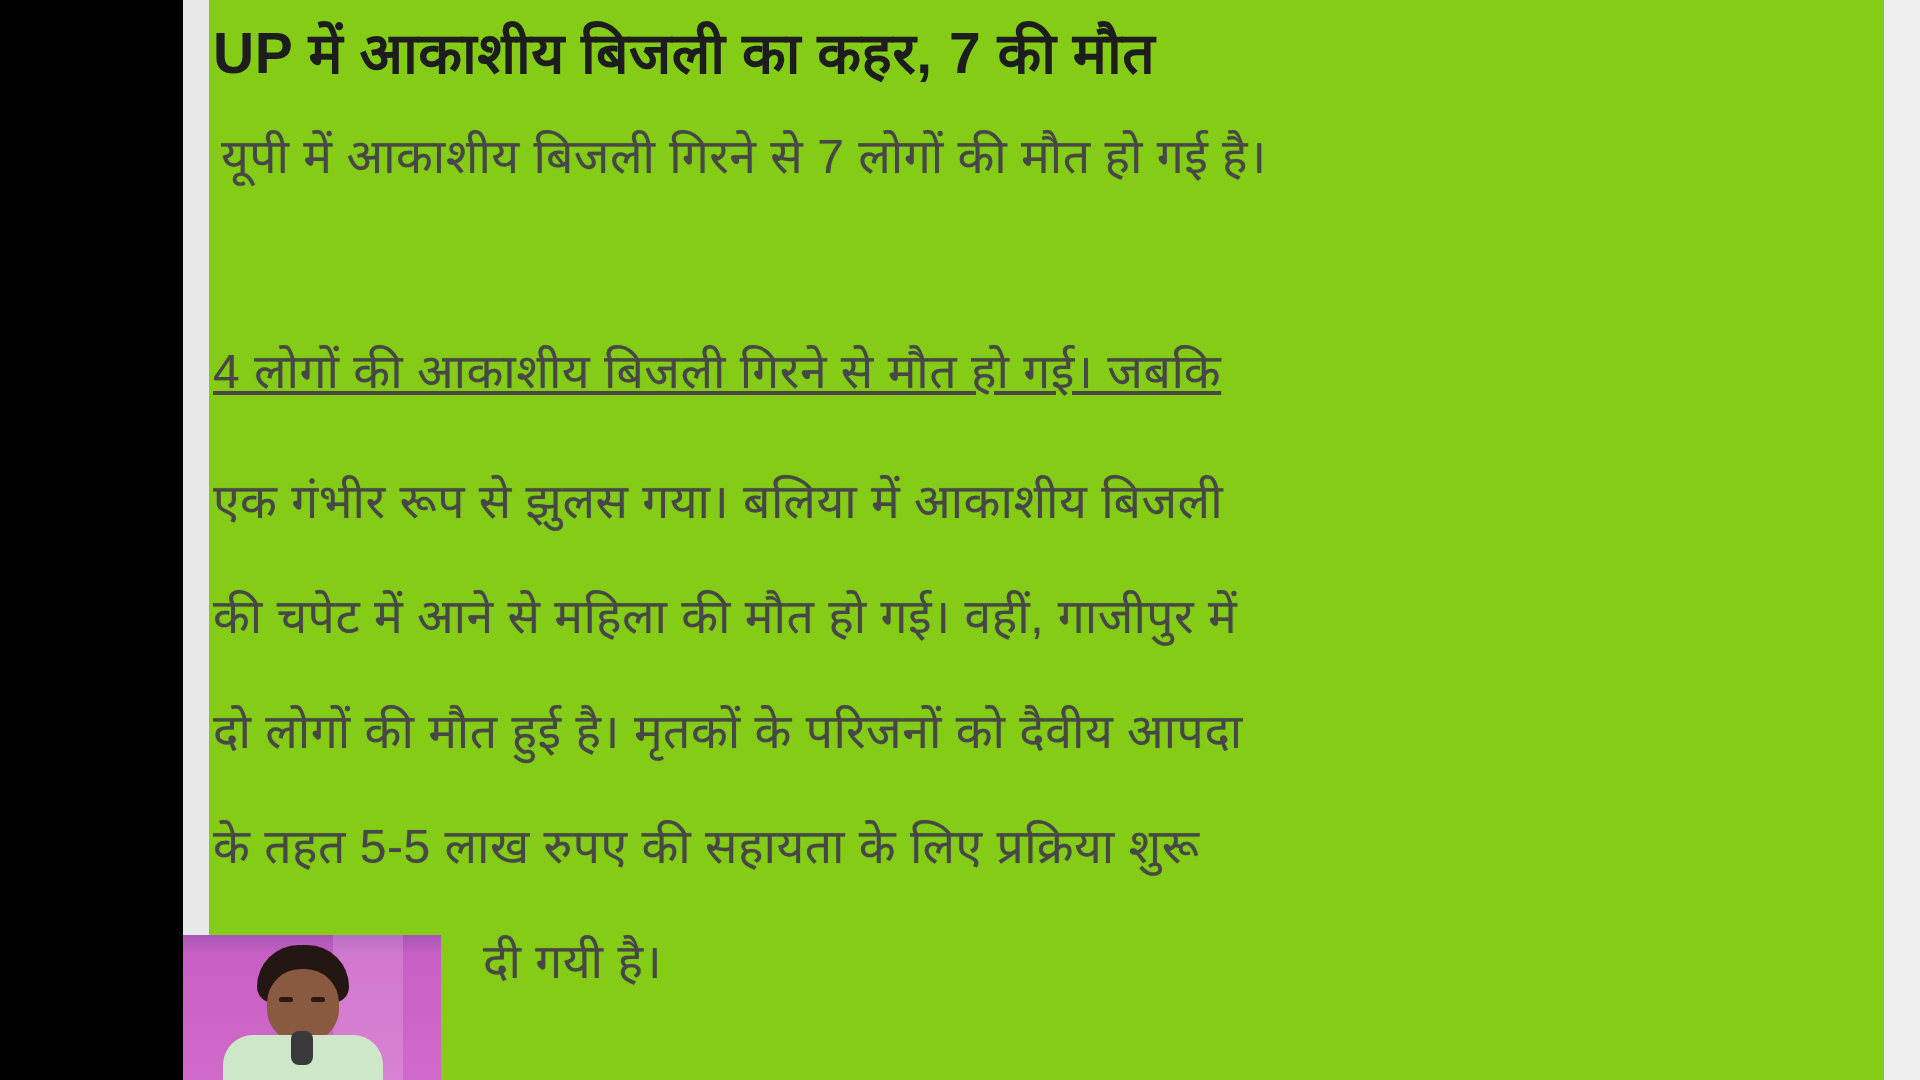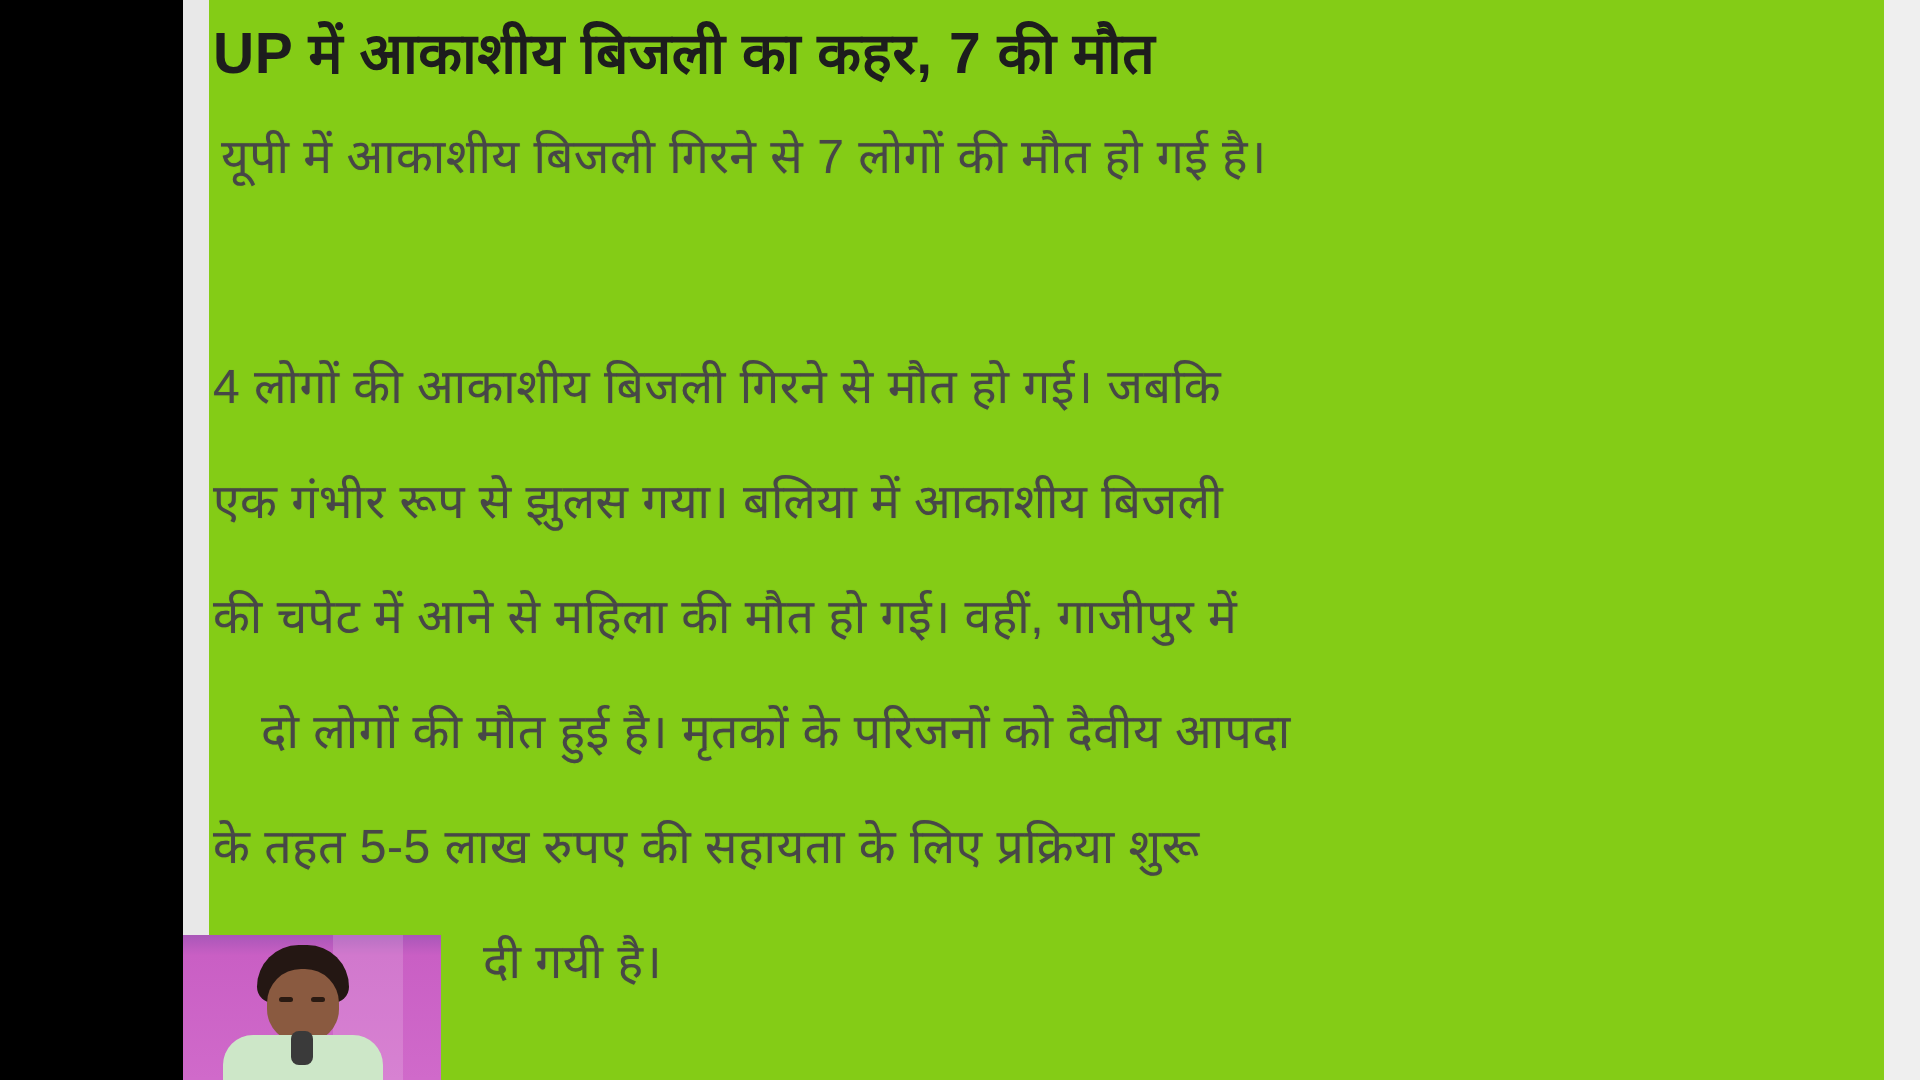--- a/index.html
+++ b/index.html
@@ -25,22 +25,22 @@
     position:absolute;left:30px;top:12px;
     font-size:57px;font-weight:700;color:#1d1d1d;
     white-space:nowrap;letter-spacing:0.5px;
   }
   .bodyline{
     position:absolute;left:30px;
     font-size:48px;font-weight:400;color:#474747;
     white-space:nowrap;letter-spacing:0.5px;
     text-shadow:0 0 1px rgba(60,60,60,0.35);
   }
-  .l1{top:122px;margin-left:8px;} .l2{top:237px;} .l3{top:352px;} .l4{top:467px;}
-  .l5{top:582px;} .l6{top:697px;margin-left:48px;} .l7{top:812px;text-align:center;}
+  .l1{top:122px;margin-left:8px;} .l2{top:237px;} .l3{top:337px;text-decoration:underline;} .l4{top:467px;}
+  .l5{top:582px;} .l6{top:697px;} .l7{top:812px;text-align:center;}
   .l8{top:927px;left:300px;}
   
   .inset{
     position:absolute;left:0;top:935px;width:258px;height:145px;
     background:linear-gradient(180deg,#a957b8 0%,#c95fc4 14%,#d06aca 100%);
     overflow:hidden;
   }
   .inset .glow{
     position:absolute;left:150px;top:0;width:70px;height:145px;
     background:rgba(255,255,255,0.16);

